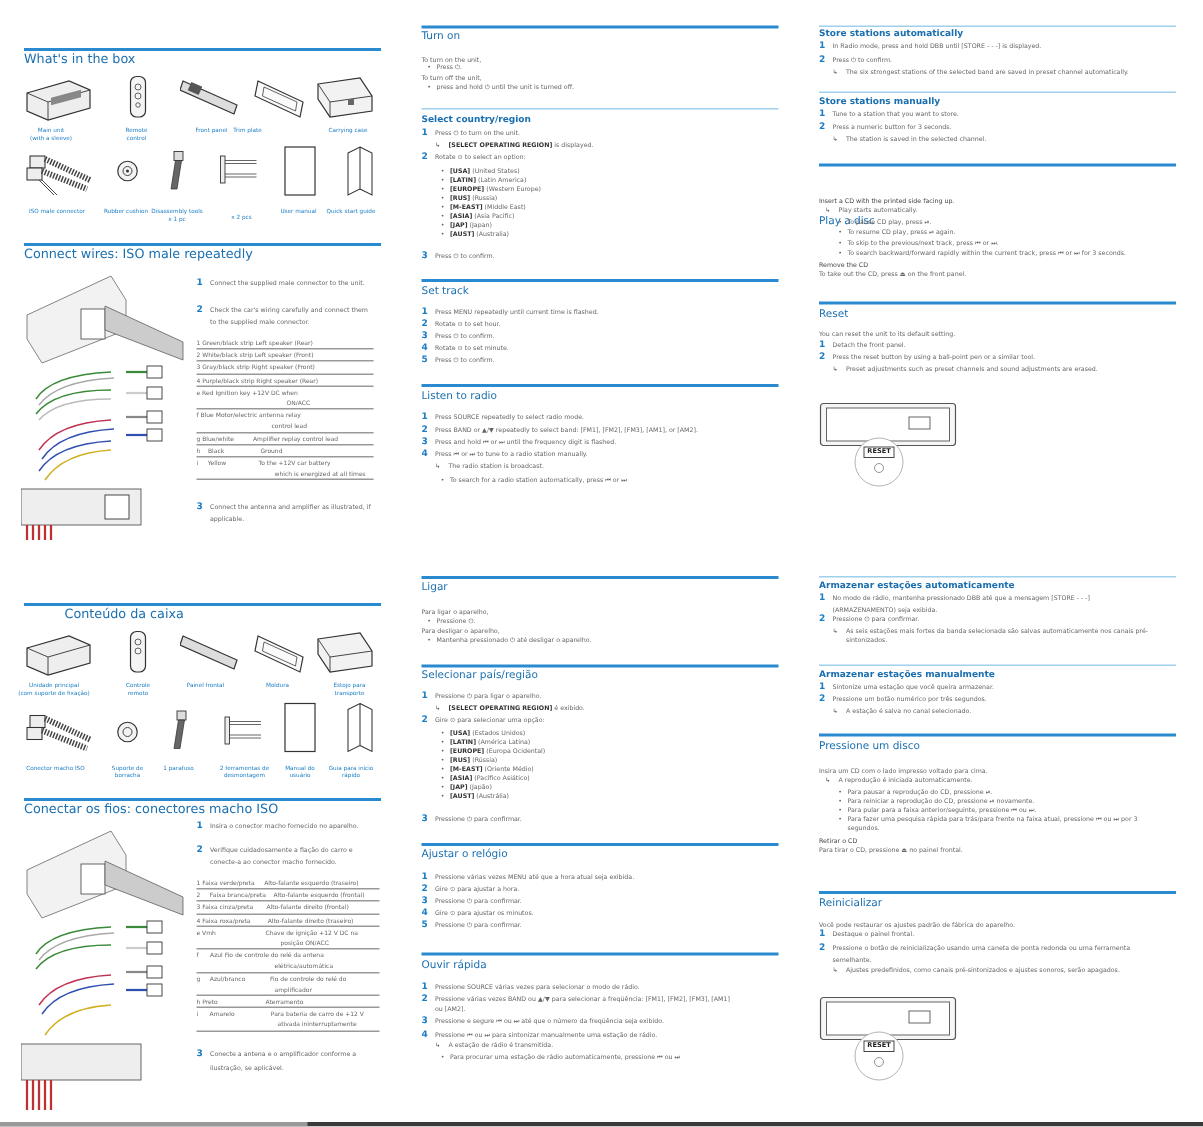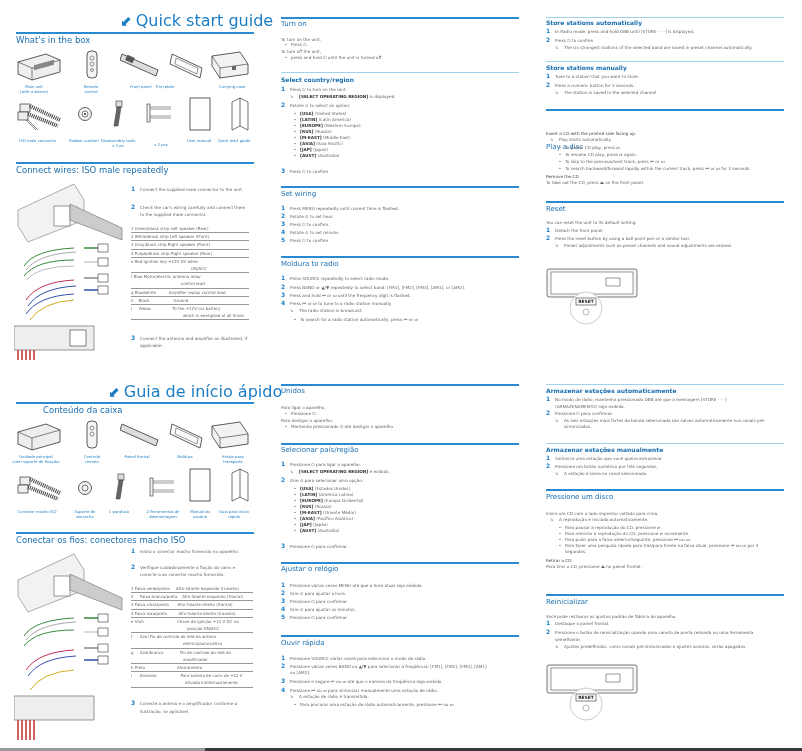--- a/index.html
+++ b/index.html
@@ -22,23 +22,20 @@
   .img { position: absolute; }
   .wtable { position: absolute; font-size: 4px; color: #666; }
   .wtable .row { border-bottom: 0.6px solid #999; line-height: 5.2px; white-space: nowrap; padding: 1px 0; }
   .sep { position: absolute; background: #444; }
 </style>
 </head>
 <body>
 
 <div class="page" style="left:0;top:0;width:802px;height:375px;">
 
-  <div class="bigtitle" style="left:120px;top:11px;width:132px;">
-    <span class="arrow">⬋</span><span>Quick start guide</span>
-  </div>
   <div class="rule-thick" style="left:16px;top:32px;width:238px;"></div>
   <div class="h2" style="left:16px;top:35px;">What's in the box</div>
 
   <svg class="img" style="left:16px;top:50px;" width="46" height="32" viewBox="0 0 46 32">
     <path d="M2 12 L30 4 L44 10 L44 22 L16 30 L2 24 Z" fill="#eee" stroke="#333" stroke-width="0.8"></path>
     <path d="M2 12 L16 18 L44 10 M16 18 L16 30" fill="none" stroke="#333" stroke-width="0.6"></path>
     <rect x="18" y="20" width="20" height="5" fill="#888" transform="skewY(-15)"></rect>
   </svg>
   <svg class="img" style="left:85px;top:50px;" width="14" height="30" viewBox="0 0 14 30">
     <rect x="2" y="1" width="10" height="27" rx="4" fill="#f4f4f4" stroke="#333" stroke-width="0.8"></rect>
@@ -172,29 +169,29 @@
   <div class="txt" style="left:290px;top:117px;"><span class="bul">•</span><b>[LATIN]</b> <span>(Latin America)</span></div>
   <div class="txt" style="left:290px;top:123px;"><span class="bul">•</span><b>[EUROPE]</b> <span>(Western Europe)</span></div>
   <div class="txt" style="left:290px;top:129px;"><span class="bul">•</span><b>[RUS]</b> <span>(Russia)</span></div>
   <div class="txt" style="left:290px;top:135px;"><span class="bul">•</span><b>[M-EAST]</b> <span>(Middle East)</span></div>
   <div class="txt" style="left:290px;top:141px;"><span class="bul">•</span><b>[ASIA]</b> <span>(Asia Pacific)</span></div>
   <div class="txt" style="left:290px;top:147px;"><span class="bul">•</span><b>[JAP]</b> <span>(Japan)</span></div>
   <div class="txt" style="left:290px;top:153px;"><span class="bul">•</span><b>[AUST]</b> <span>(Australia)</span></div>
   <div class="step" style="left:281px;top:168px;"><span class="num">3</span><span>Press ⏻ to confirm.</span></div>
 
   <div class="rule-thick" style="left:281px;top:186px;width:238px;"></div>
-  <div class="h2" style="left:281px;top:190px;font-size:7px;">Set wiring</div>
+  <div class="h2" style="left:281px;top:190px;font-size:7px;">Set track</div>
   <div class="step" style="left:281px;top:205px;"><span class="num">1</span><span>Press MENU repeatedly until current time is flashed.</span></div>
   <div class="step" style="left:281px;top:213px;"><span class="num">2</span><span>Rotate ⊙ to set hour.</span></div>
   <div class="step" style="left:281px;top:221px;"><span class="num">3</span><span>Press ⏻ to confirm.</span></div>
   <div class="step" style="left:281px;top:229px;"><span class="num">4</span><span>Rotate ⊙ to set minute.</span></div>
   <div class="step" style="left:281px;top:237px;"><span class="num">5</span><span>Press ⏻ to confirm.</span></div>
 
   <div class="rule-thick" style="left:281px;top:256px;width:238px;"></div>
-  <div class="h2" style="left:281px;top:260px;font-size:7px;">Moldura to radio</div>
+  <div class="h2" style="left:281px;top:260px;font-size:7px;">Listen to radio</div>
   <div class="step" style="left:281px;top:275px;"><span class="num">1</span><span>Press SOURCE repeatedly to select radio mode.</span></div>
   <div class="step" style="left:281px;top:284px;"><span class="num">2</span><span>Press BAND or ▲/▼ repeatedly to select band: [FM1], [FM2], [FM3], [AM1], or [AM2].</span></div>
   <div class="step" style="left:281px;top:292px;"><span class="num">3</span><span>Press and hold ⏮ or ⏭ until the frequency digit is flashed.</span></div>
   <div class="step" style="left:281px;top:300px;"><span class="num">4</span><span>Press ⏮ or ⏭ to tune to a radio station manually.</span></div>
   <div class="txt" style="left:290px;top:308px;"><span class="res">↳</span><span>The radio station is broadcast.</span></div>
   <div class="txt" style="left:290px;top:317px;"><span class="bul">•</span><span>To search for a radio station automatically, press  ⏮ or ⏭</span></div>
 
   <div class="rule-thin" style="left:546px;top:17px;width:238px;"></div>
   <div class="h3" style="left:546px;top:19px;">Store stations automatically</div>
   <div class="step" style="left:546px;top:28px;"><span class="num">1</span><span>In Radio mode, press and hold DBB until [STORE - - -] is displayed.</span></div>
@@ -231,23 +228,20 @@
     <rect x="60" y="10" width="14" height="8" fill="#fff" stroke="#555" stroke-width="0.6"></rect>
     <circle cx="40" cy="40" r="16" fill="#fff" stroke="#aaa" stroke-width="0.6"></circle>
     <rect x="30" y="30" width="20" height="7" fill="#fff" stroke="#333" stroke-width="0.6"></rect>
     <circle cx="40" cy="44" r="3" fill="none" stroke="#888" stroke-width="0.6"></circle>
   </svg>
   <div style="position:absolute;left:576px;top:299px;width:20px;font-size:4.4px;text-align:center;color:#222;font-weight:bold;">RESET</div>
 </div>
 
 <div class="page" style="left:0;top:0;width:802px;height:751px;pointer-events:none;">
 
-  <div class="bigtitle" style="left:108px;top:382px;width:144px;">
-    <span class="arrow">⬋</span><span>Guia de início ápido</span>
-  </div>
   <div class="rule-thick" style="left:16px;top:402px;width:238px;"></div>
   <div class="h2" style="left:16px;top:405px;padding-left:27px;">Conteúdo da caixa</div>
 
   <svg class="img" style="left:16px;top:420px;" width="46" height="32" viewBox="0 0 46 32">
     <path d="M2 12 L30 4 L44 10 L44 22 L16 30 L2 24 Z" fill="#eee" stroke="#333" stroke-width="0.8"></path>
     <path d="M2 12 L16 18 L44 10 M16 18 L16 30" fill="none" stroke="#333" stroke-width="0.6"></path>
   </svg>
   <svg class="img" style="left:85px;top:420px;" width="14" height="30" viewBox="0 0 14 30">
     <rect x="2" y="1" width="10" height="27" rx="4" fill="#f4f4f4" stroke="#333" stroke-width="0.8"></rect>
     <circle cx="7" cy="8" r="2" fill="none" stroke="#333" stroke-width="0.5"></circle>
@@ -349,21 +343,21 @@
     <div class="row" style="padding-left:52px;"><span>amplificador</span></div>
     <div class="row" style="white-space:pre;">h Preto                         Aterramento</div>
     <div class="row" style="white-space:pre;border-bottom:none;">i      Amarelo                   Para bateria de carro de +12 V</div>
     <div class="row" style="padding-left:54px;"><span>ativada ininterruptamente</span></div>
   </div>
 
   <div class="step" style="left:131px;top:700px;"><span class="num">3</span><span>Conecte a antena e o amplificador conforme a</span></div>
   <div class="txt" style="left:140px;top:709px;">ilustração, se aplicável.</div>
 
   <div class="rule-thick" style="left:281px;top:384px;width:238px;"></div>
-  <div class="h2" style="left:281px;top:387px;font-size:7px;">Unidos</div>
+  <div class="h2" style="left:281px;top:387px;font-size:7px;">Ligar</div>
   <div class="txt" style="left:281px;top:405px;">Para ligar o aparelho,</div>
   <div class="txt" style="left:281px;top:411px;"><span class="bul">•</span><span>Pressione ⏻.</span></div>
   <div class="txt" style="left:281px;top:418px;">Para desligar o aparelho,</div>
   <div class="txt" style="left:281px;top:424px;"><span class="bul">•</span><span>Mantenha pressionado ⏻ até desligar o aparelho.</span></div>
 
   <div class="rule-thick" style="left:281px;top:443px;width:238px;"></div>
   <div class="h2" style="left:281px;top:446px;font-size:7px;">Selecionar país/região</div>
   <div class="step" style="left:281px;top:461px;"><span class="num">1</span><span>Pressione ⏻ para ligar o aparelho.</span></div>
   <div class="txt" style="left:290px;top:469px;"><span class="res">↳</span><b>[SELECT OPERATING REGION]</b><span> é exibido.</span></div>
   <div class="step" style="left:281px;top:477px;"><span class="num">2</span><span>Gire ⊙ para selecionar uma opção:</span></div>

